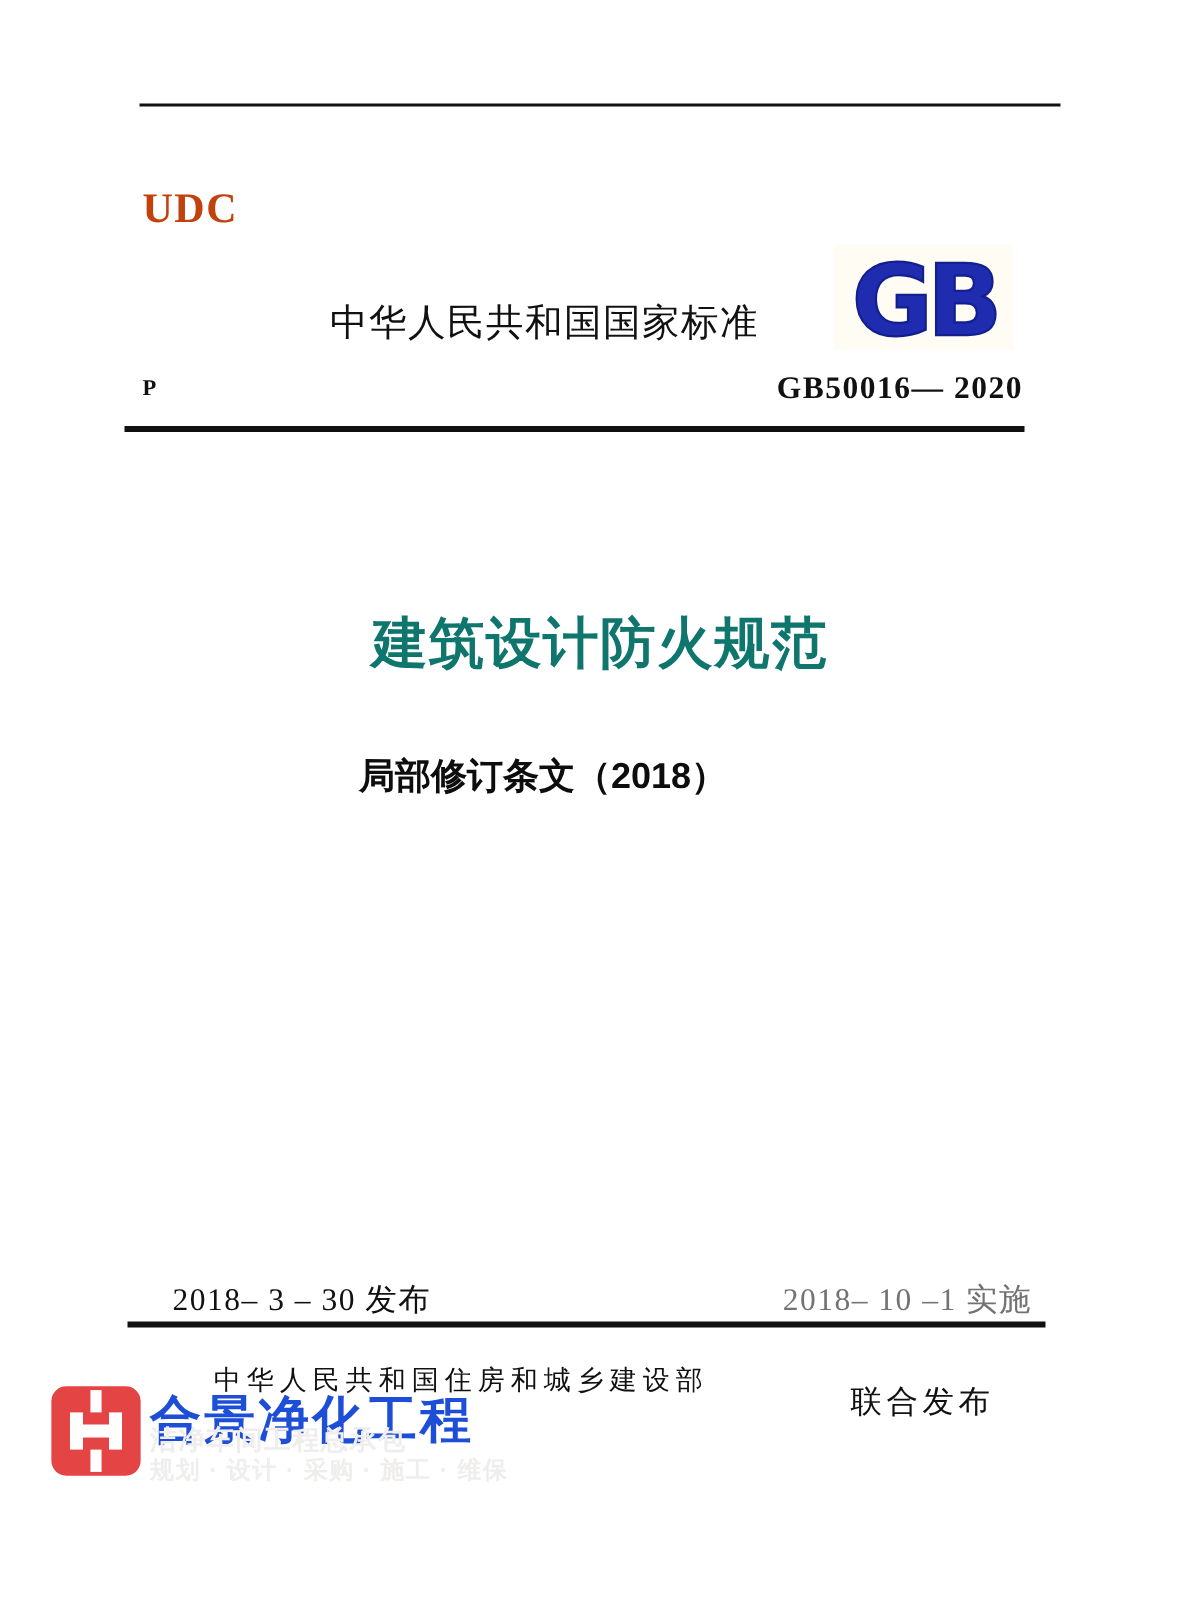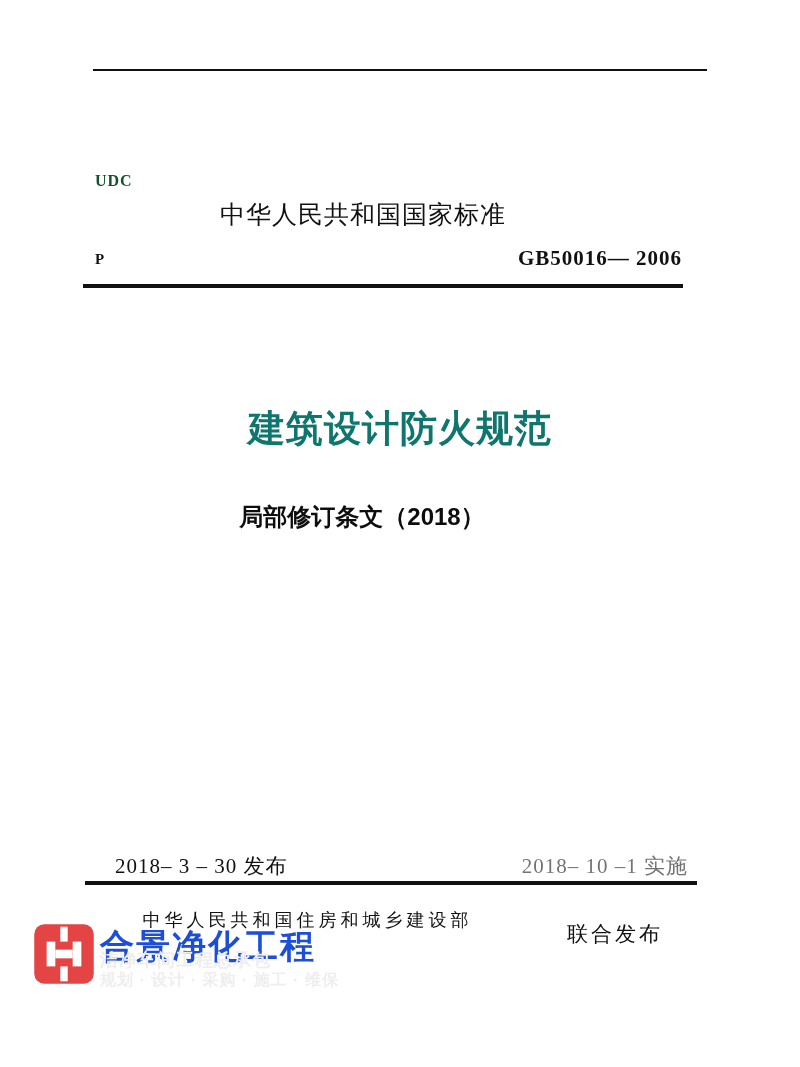--- a/index.html
+++ b/index.html
@@ -14,21 +14,21 @@
     overflow: hidden;
   }
 
   .rule { position: absolute; background: #111111; }
   .rule-thin-top   { left: 93px;  top: 69px;  width: 614px; height: 2px; }
   .rule-thick-mid  { left: 83px;  top: 284px; width: 600px; height: 4px; }
   .rule-thick-foot { left: 85px;  top: 881px; width: 612px; height: 4px; }
 
   .udc {
     position: absolute; left: 95px; top: 124px;
-    font-size: 16px; font-weight: bold; letter-spacing: 1px; color: #14532d; margin-top: 48px;
+    font-size: 28px; font-weight: bold; letter-spacing: 1px; color: #c2410c;
   }
 
   .standard-type {
     position: absolute; left: 220px; top: 198px;
     font-size: 25px; letter-spacing: 1px; color: #111;
     font-family: "Liberation Serif", "DejaVu Serif", serif;
   }
 
   .gb-logo-box {
     position: absolute; left: 556px; top: 163px; width: 120px; height: 70px;
@@ -127,24 +127,29 @@
 <body>
 
 <div class="page">
 
   <div class="rule rule-thin-top"></div>
 
   <div class="udc">UDC</div>
 
   <div class="standard-type">中华人民共和国国家标准</div>
 
+  <div class="gb-logo-box">
+    <svg viewBox="0 0 120 70">
+      <text x="60" y="60" text-anchor="middle" font-family="DejaVu Sans, sans-serif" font-size="66" font-weight="bold" letter-spacing="-4" fill="#1f2cb0" stroke="#141f8f" stroke-width="1.5">GB</text>
+    </svg>
+  </div>
 
   <div class="class-code">P</div>
 
-  <div class="std-number">GB50016— 2006</div>
+  <div class="std-number">GB50016— 2020</div>
 
   <div class="rule rule-thick-mid"></div>
 
   <div class="doc-title">建筑设计防火规范</div>
 
 
   <div class="doc-subtitle">局部修订条文（2018）</div>
 
   <div class="issue-date">2018– 3 – 30 发布</div>
   <div class="implement-date">2018– 10 –1 实施</div>

